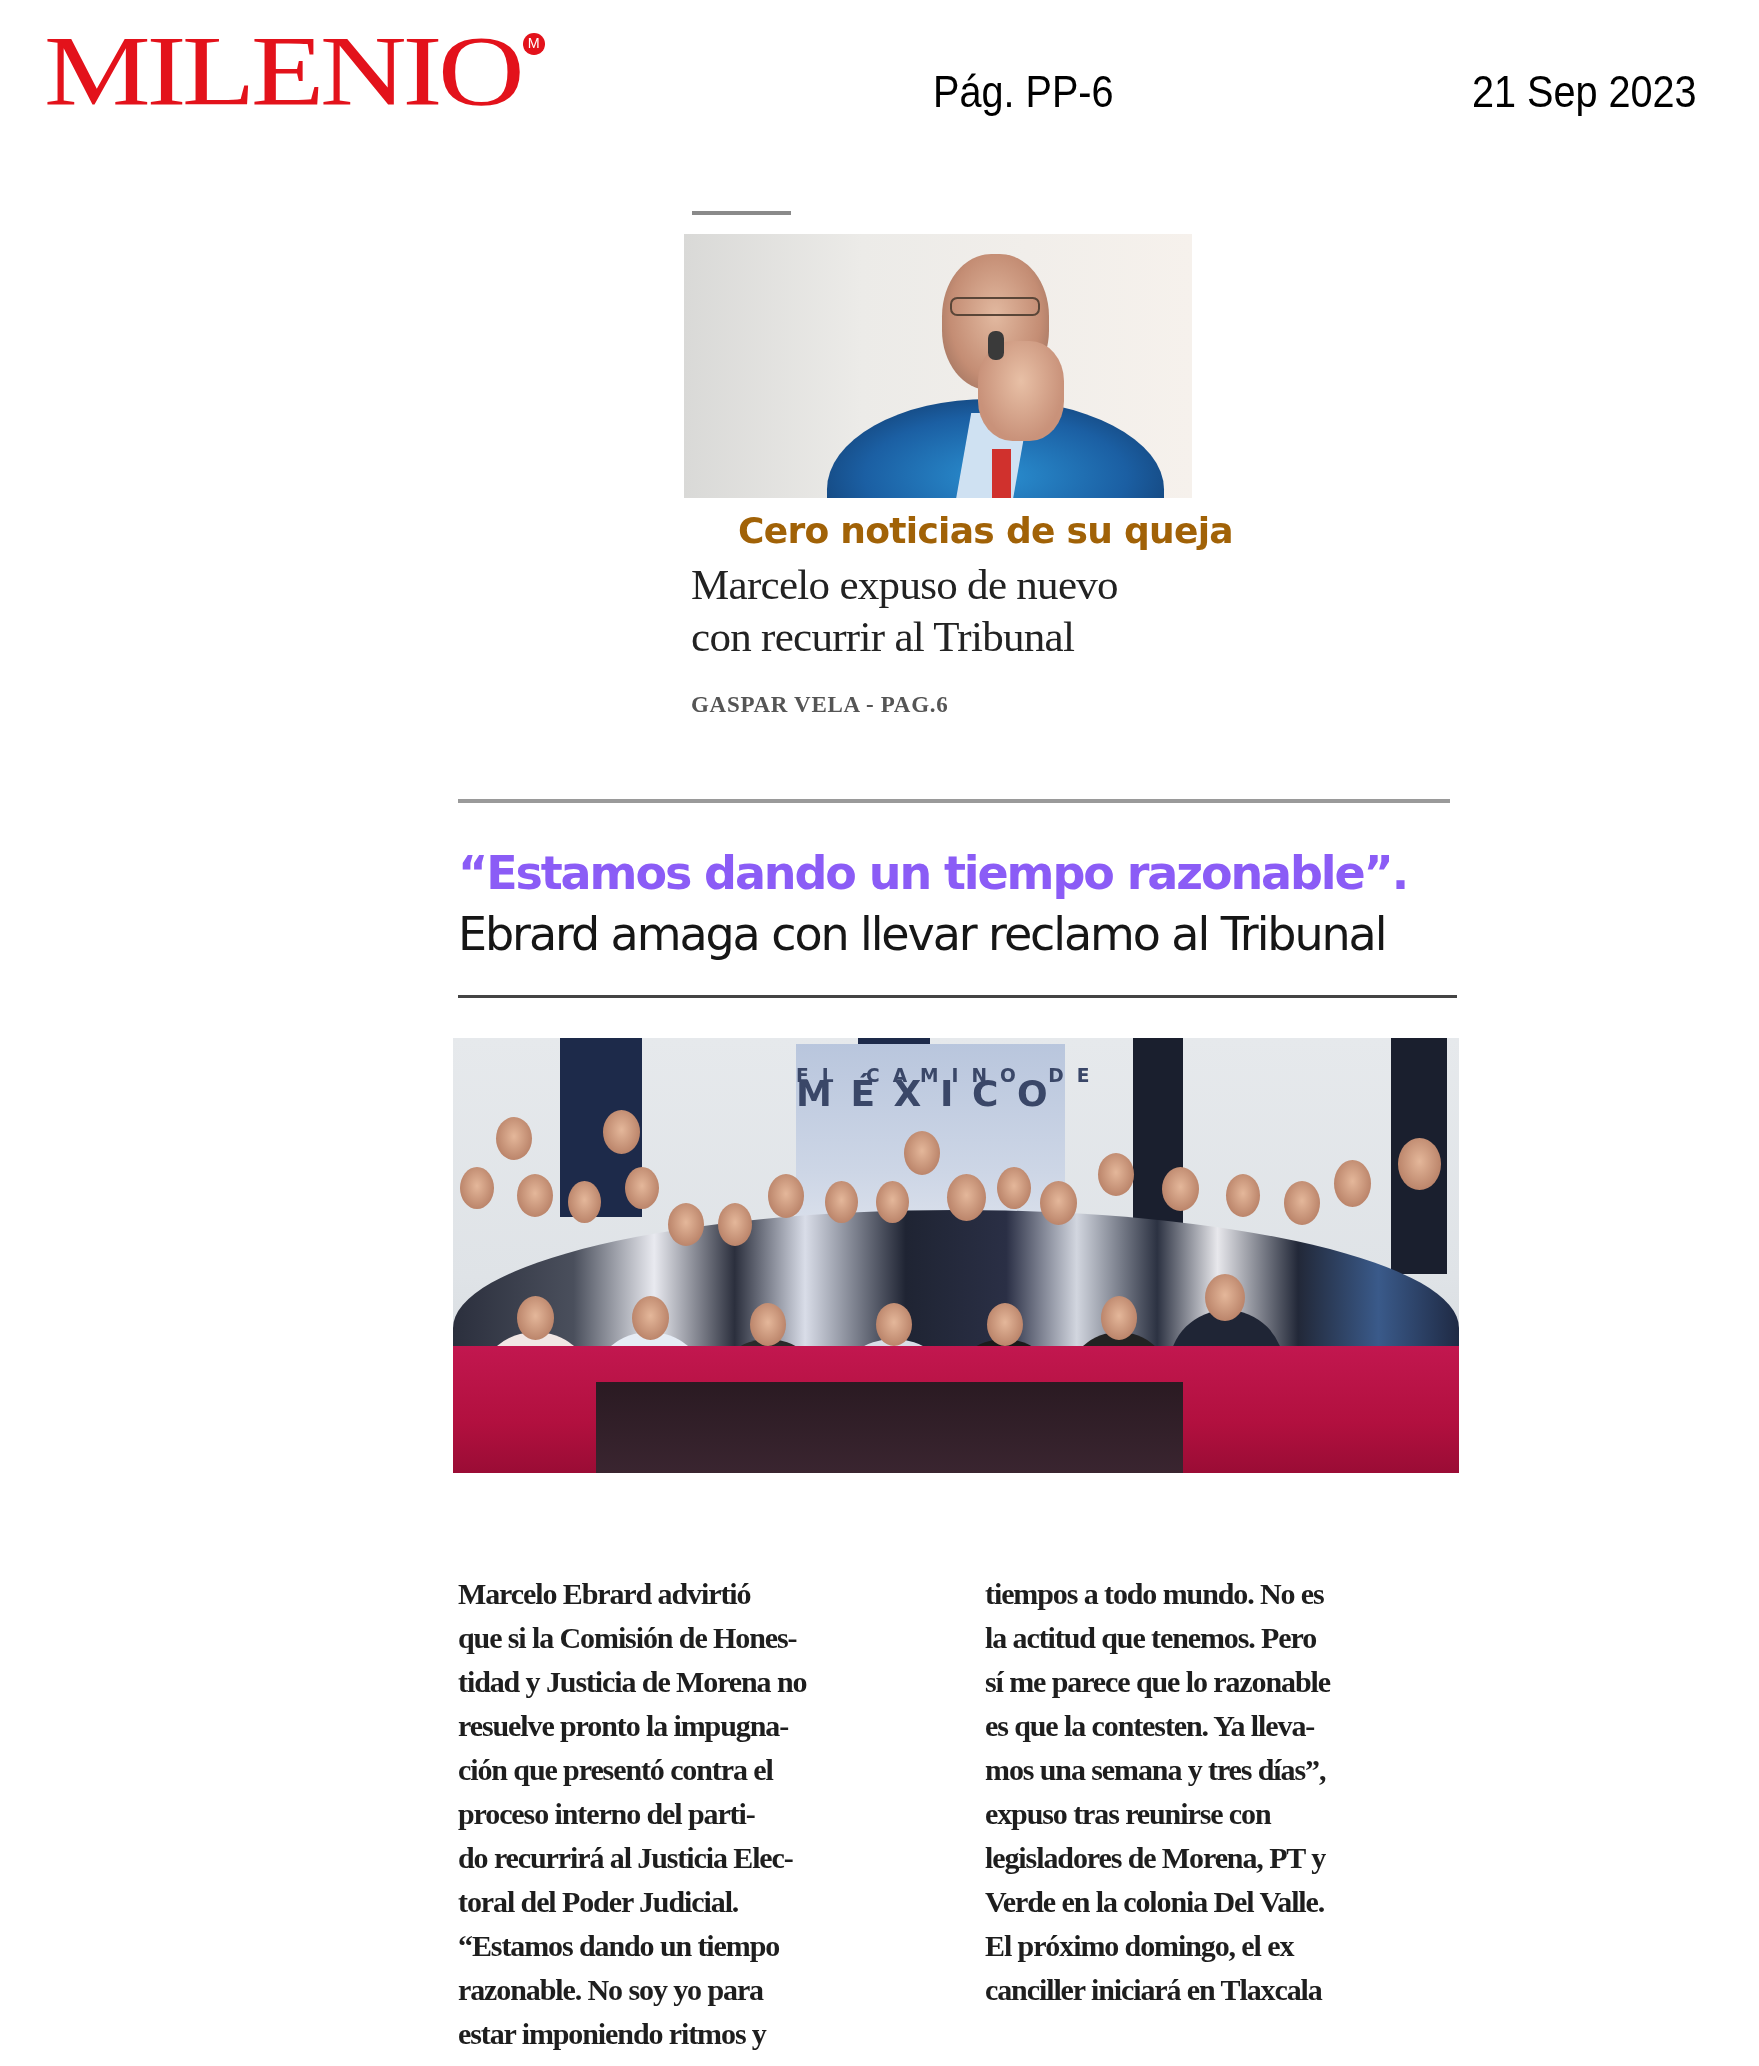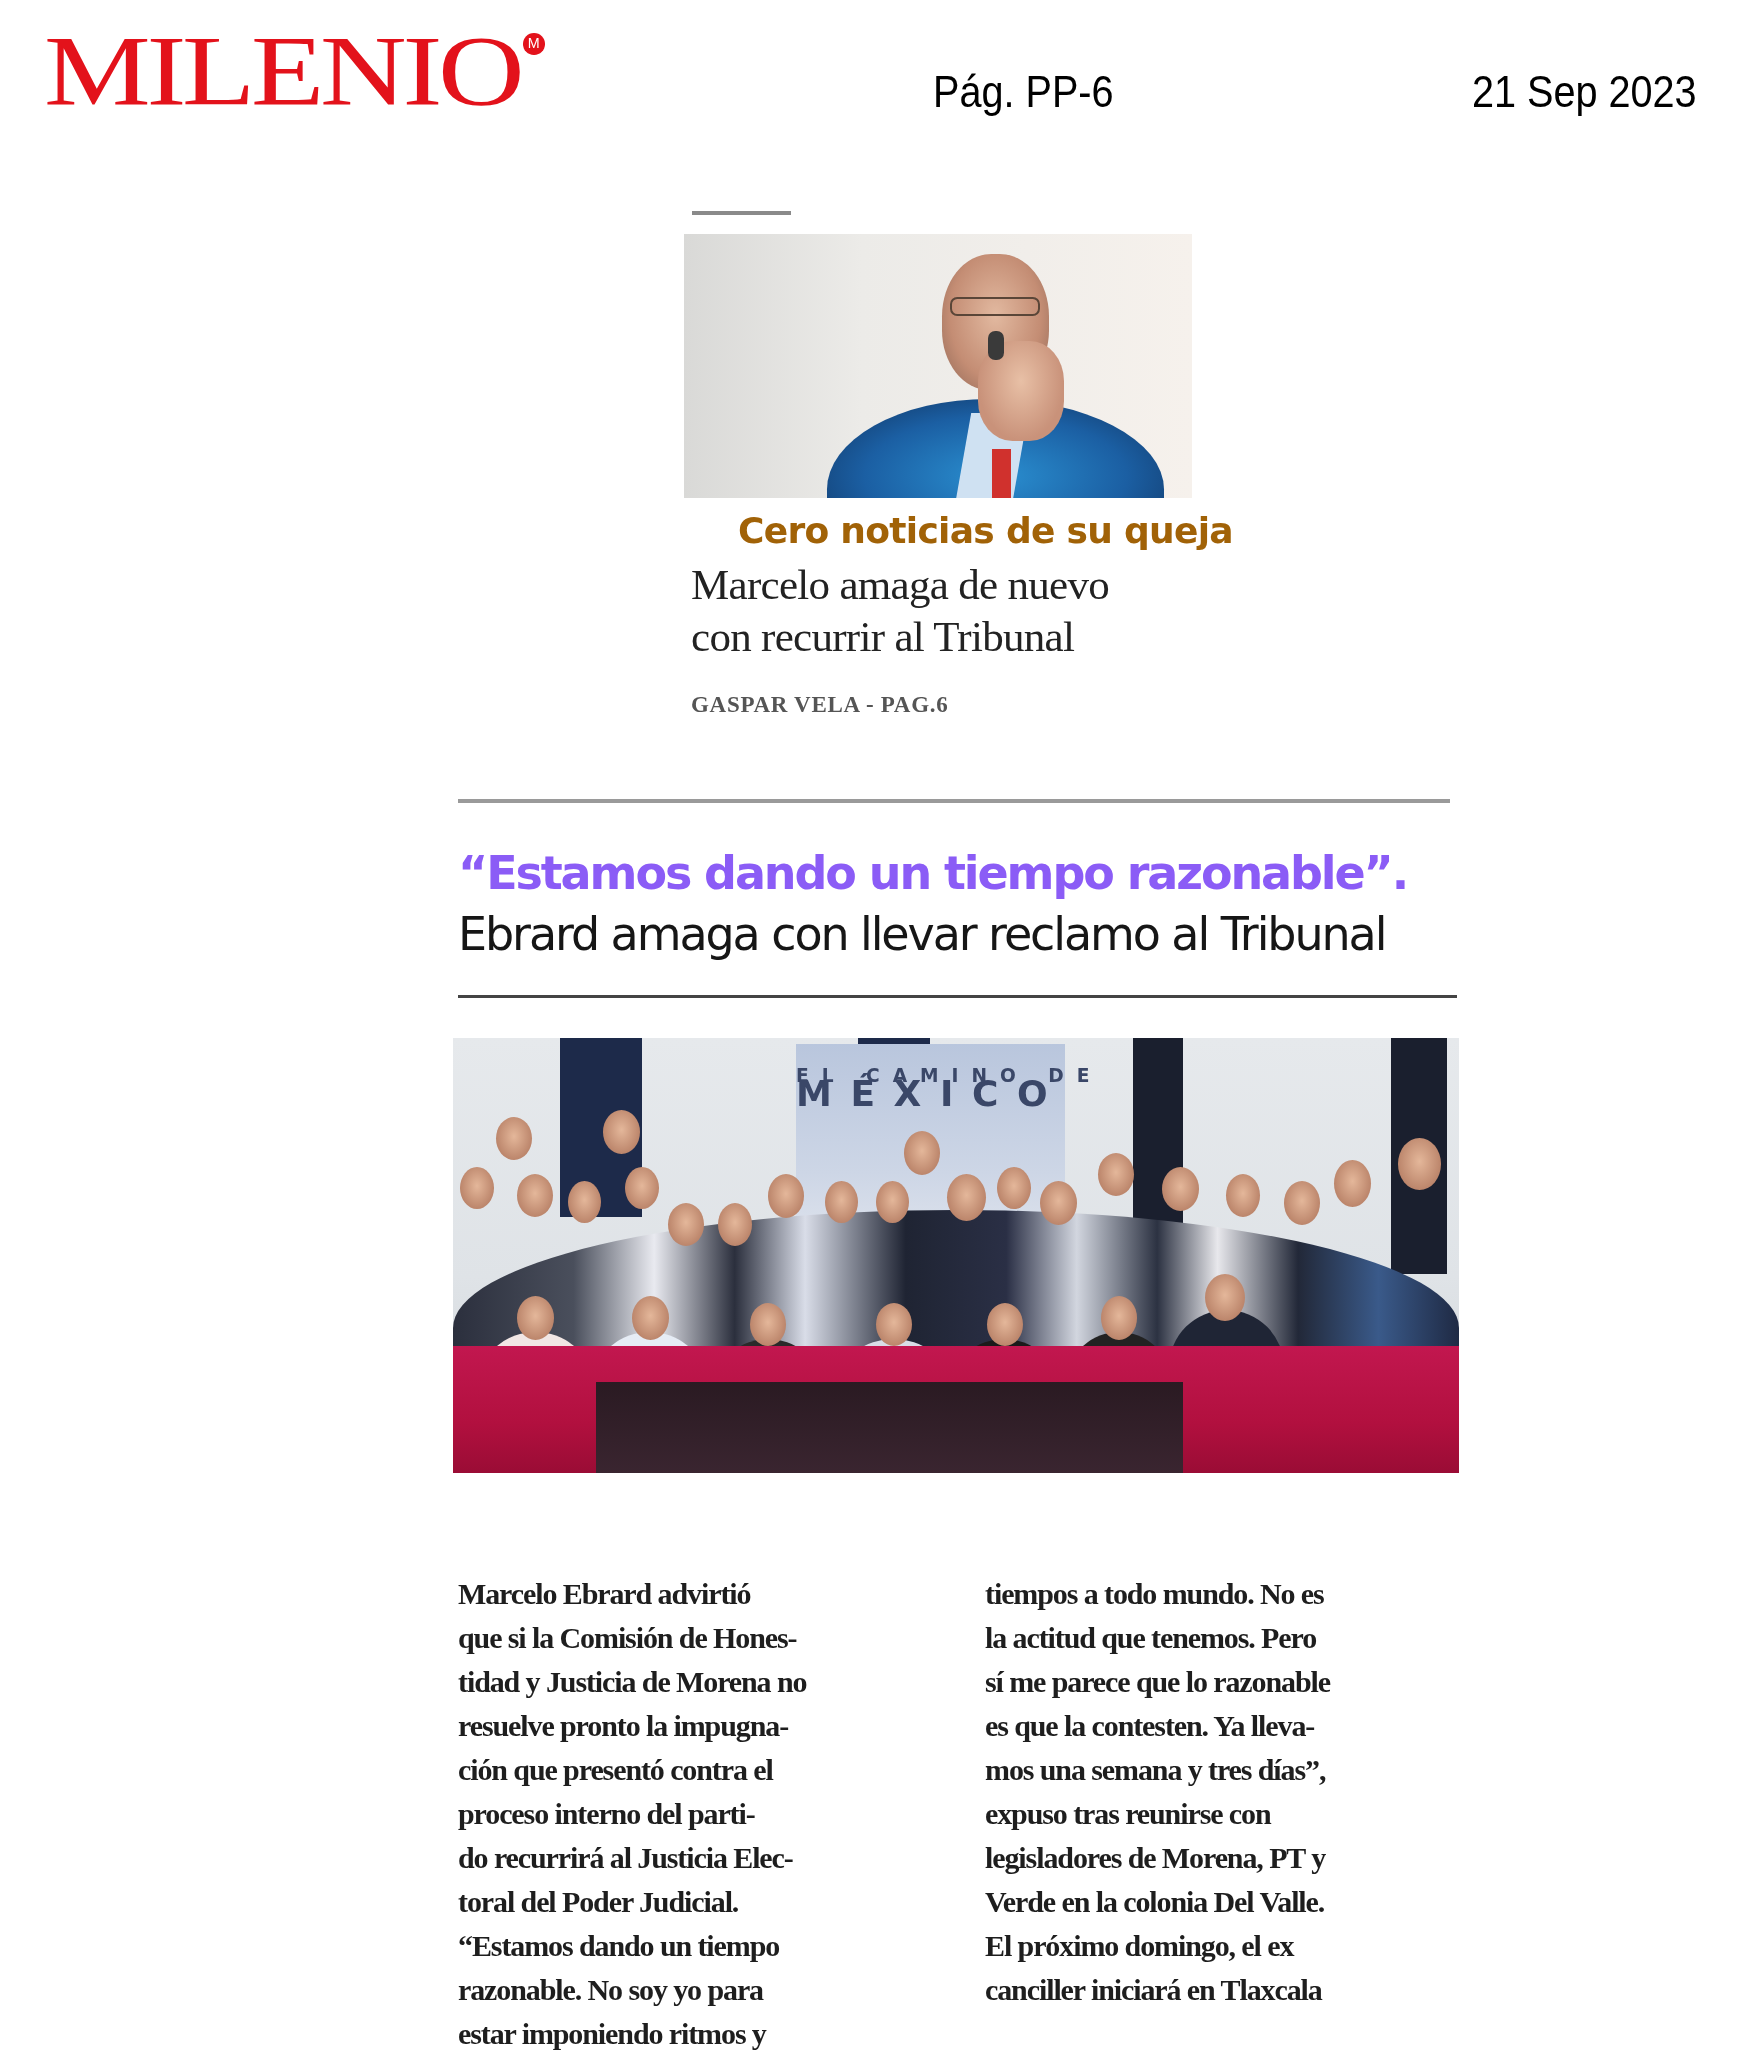--- a/index.html
+++ b/index.html
@@ -139,21 +139,21 @@
   <div class="suit"></div>
   <div class="shirt"></div>
   <div class="tie"></div>
   <div class="head"></div>
   <div class="glasses"></div>
   <div class="hands"></div>
   <div class="mic"></div>
 </div>
 <div class="abs kicker1">Cero noticias de su queja</div>
 <div class="abs deck1">
-  <span>Marcelo amaga de nuevo</span>
+  <span>Marcelo expuso de nuevo</span>
   <span>con recurrir al Tribunal</span>
 </div>
 <div class="abs byline1">GASPAR VELA - PAG.6</div>
 
 <div class="abs rule-top"></div>
 <div class="abs kicker2">“Estamos dando un tiempo razonable”.</div>
 <div class="abs headline2">Ebrard amaga con llevar reclamo al Tribunal</div>
 <div class="abs rule-bottom"></div>
 
 <div class="abs photo2" aria-label="Group photo of legislators around a table">

